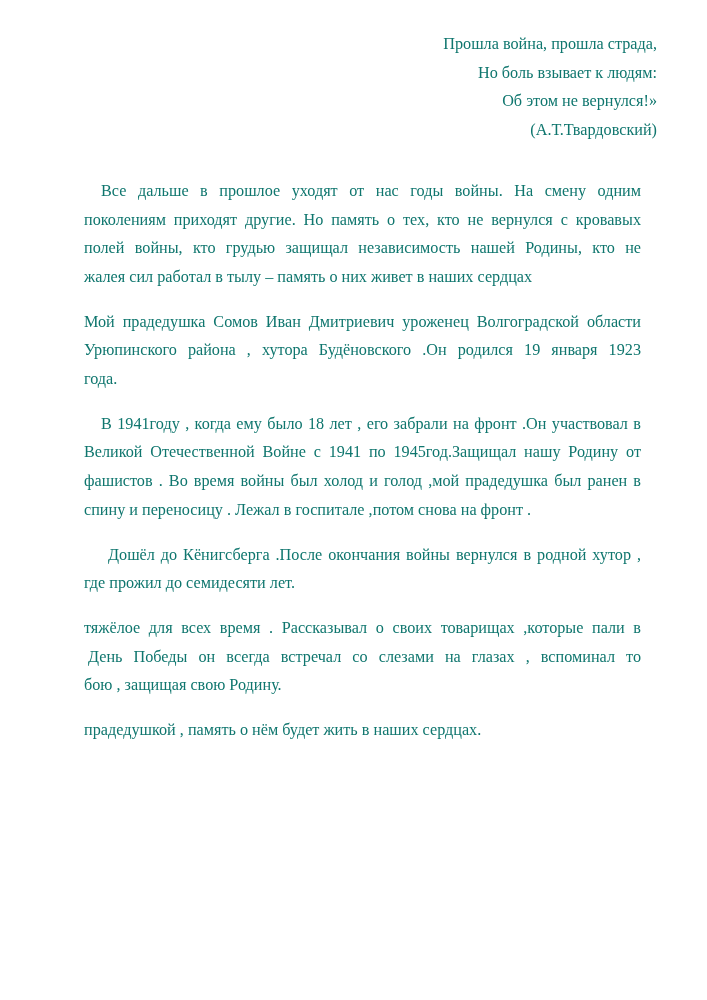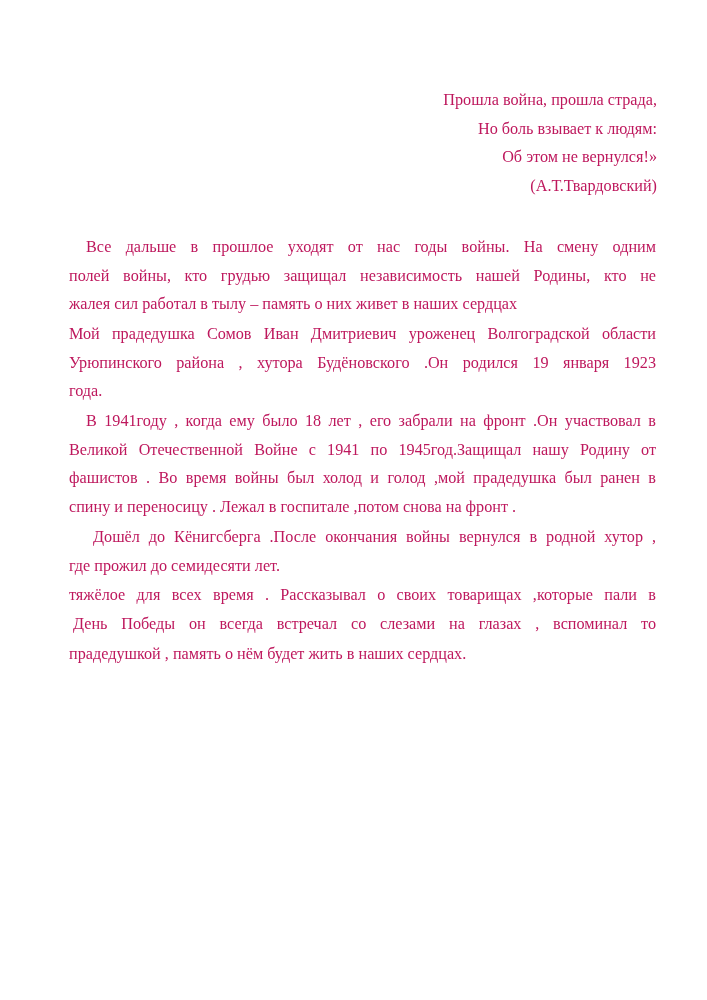--- a/index.html
+++ b/index.html
@@ -6,40 +6,40 @@
     margin: 0;
     padding: 0;
     background: #ffffff;
   }
   .page {
     position: relative;
     width: 707px;
     height: 1000px;
     background: #ffffff;
     box-sizing: border-box;
-    padding: 86px 50px 0 68px;
+    padding: 30px 50px 0 68px;
     font-family: "Liberation Serif", "DejaVu Serif", serif;
-    color: #be185d;
+    color: #0f766e;
     overflow: hidden;
   }
   .epigraph {
     text-align: right;
     font-size: 16.2px;
     line-height: 28.7px;
   }
   .epigraph .eline {
     white-space: pre;
   }
   .body-text {
     margin-top: 32px;
     font-size: 16.2px;
     line-height: 28.7px;
   }
   .para {
-    margin: 1px;
+    margin: 16px;
   }
   .jline {
     text-align: justify;
     text-align-last: justify;
   }
   .lastline {
     text-align: center;
     text-align-last: left;
   }
   .ind-0  { text-indent: 0; }
@@ -56,20 +56,21 @@
     <div class="eline">Прошла война, прошла страда,</div>
     <div class="eline">Но боль взывает к людям:</div>
     <div class="eline">Об этом не вернулся!»</div>
     <div class="eline">(А.Т.Твардовский)</div>
   </div>
 
   <div class="body-text">
 
     <div class="para">
       <div class="jline ind-17">Все дальше в прошлое уходят от нас годы войны. На смену одним</div>
+      <div class="jline">поколениям приходят другие. Но память о тех, кто не вернулся с кровавых</div>
       <div class="jline">полей войны, кто грудью защищал независимость нашей Родины, кто не</div>
       <div class="lastline">жалея сил работал в тылу – память о них живет в наших сердцах</div>
     </div>
 
     <div class="para">
       <div class="jline ind-0">Мой прадедушка Сомов Иван Дмитриевич уроженец Волгоградской области</div>
       <div class="jline">Урюпинского района  , хутора Будёновского .Он родился 19 января 1923</div>
       <div class="lastline">года.</div>
     </div>
 
@@ -81,20 +82,21 @@
     </div>
 
     <div class="para">
       <div class="jline ind-24">Дошёл до Кёнигсберга .После окончания войны  вернулся в родной хутор ,</div>
       <div class="lastline">где прожил до семидесяти лет.</div>
     </div>
 
     <div class="para">
       <div class="jline">тяжёлое для всех время . Рассказывал о своих товарищах ,которые пали в</div>
       <div class="jline ind-4">День Победы он всегда встречал со слезами на глазах , вспоминал то</div>
+      <div class="lastline">бою , защищая свою Родину.</div>
     </div>
 
     <div class="para">
       <div class="lastline">прадедушкой , память о нём будет жить в наших сердцах.</div>
     </div>
 
   </div>
 
 </div>
 

